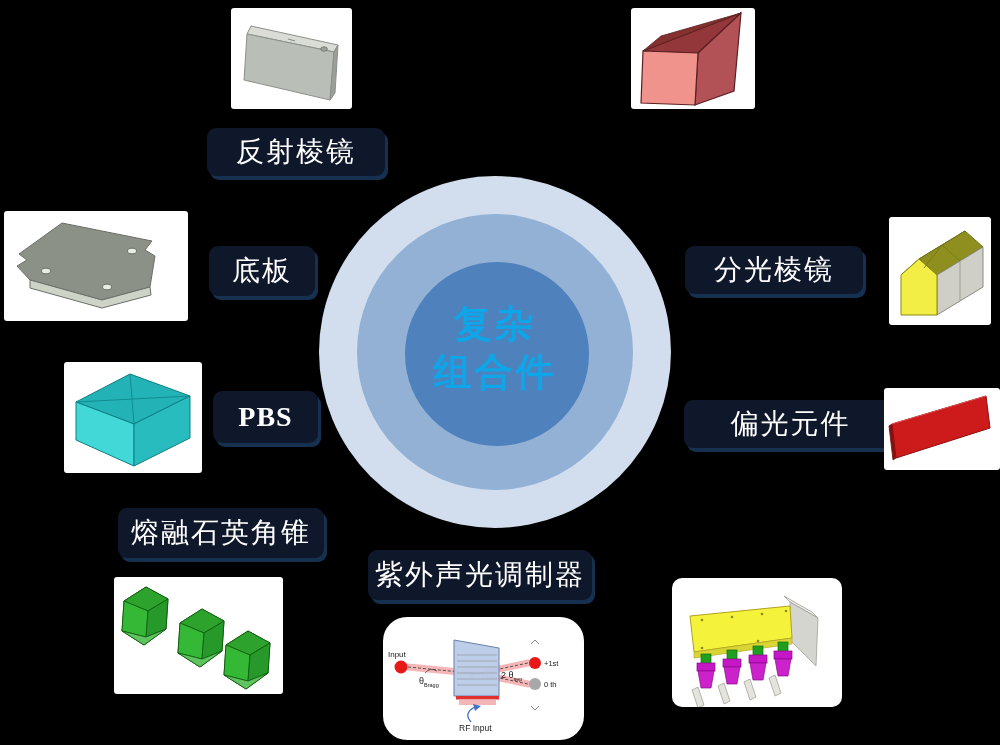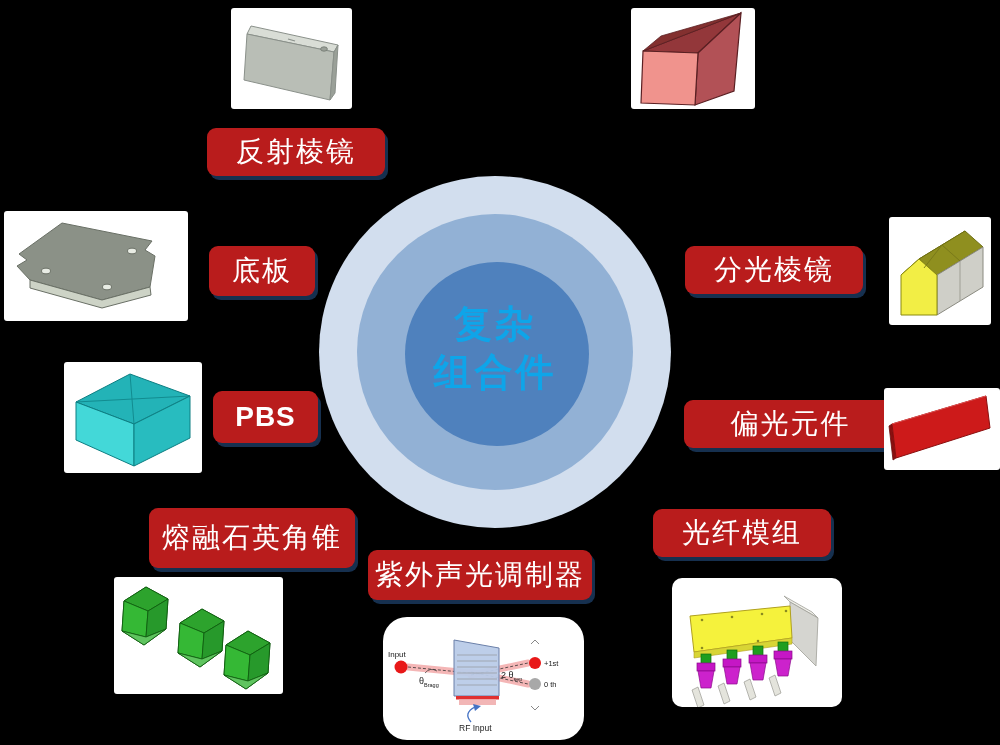--- a/index.html
+++ b/index.html
@@ -4,24 +4,24 @@
 <style>
   html,body{margin:0;padding:0;background:#000;}
   #canvas{position:relative;width:1000px;height:745px;background:#000;overflow:hidden;
           font-family:"DejaVu Serif","Liberation Serif",serif;}
   .circle{position:absolute;border-radius:50%;}
   .c-outer{left:319px;top:176px;width:352px;height:352px;background:#d2deee;}
   .c-mid{left:357px;top:214px;width:276px;height:276px;background:#92b1d5;}
   .c-inner{left:405px;top:262px;width:184px;height:184px;background:#4f81bd;}
   .center-text{position:absolute;left:375px;top:300px;width:240px;text-align:center;
           color:#0ea5e9;font-size:38px;font-weight:700;line-height:1.25;letter-spacing:3px;}
-  .label{position:absolute;background:#b91c1c;color:#fff;border-radius:9px;
+  .label{position:absolute;background:#0f172a;color:#fff;border-radius:9px;
           display:flex;align-items:center;justify-content:center;
           font-size:28px;letter-spacing:2px;box-shadow:3px 4px 0 #16304f;}
-  .label.sans{font-family:Liberation Sans, sans-serif;font-weight:700;letter-spacing:1px;}
+  .label.sans{font-family:Liberation Serif, serif;font-weight:700;letter-spacing:1px;}
   .imgbox{position:absolute;background:#fff;border-radius:3px;display:flex;
           align-items:center;justify-content:center;overflow:hidden;}
   .imgbox.r10{border-radius:10px;}
   .imgbox.r14{border-radius:24px;}
   svg{display:block;}
   .aom-text{font-family:"Liberation Sans","DejaVu Sans",sans-serif;fill:#1a1a1a;}
 </style>
 </head>
 <body>
 
@@ -33,22 +33,21 @@
   <div class="center-text">
     <div>复杂</div>
     <div>组合件</div>
   </div>
 
   <div class="label" style="left:207px;top:128px;width:178px;height:48px">反射棱镜</div>
   <div class="label" style="left:209px;top:246px;width:106px;height:50px">底板</div>
   <div class="label" style="left:685px;top:246px;width:178px;height:48px">分光棱镜</div>
   <div class="label sans" style="left:213px;top:391px;width:105px;height:52px">PBS</div>
   <div class="label" style="left:684px;top:400px;width:213px;height:48px">偏光元件</div>
-  <div class="label" style="left:149px;top:508px;width:206px;height:60px">熔融石英角锥</div>
-  <div class="label" style="left:653px;top:509px;width:178px;height:48px">光纤模组</div>
+  <div class="label" style="left:118px;top:508px;width:206px;height:50px">熔融石英角锥</div>
   <div class="label" style="left:368px;top:550px;width:224px;height:50px">紫外声光调制器</div>
 
   <div class="imgbox" style="left:231px;top:8px;width:121px;height:101px">
     <svg width="121" height="101" viewBox="0 0 121 101">
       <polygon points="20,18 107,37 103,44 16,26" fill="#d9ddd6" stroke="#8a908a" stroke-width="1"></polygon>
       <polygon points="16,26 103,44 99,92 13,72" fill="#b9beb6" stroke="#8a908a" stroke-width="1"></polygon>
       <polygon points="103,44 107,37 104,85 99,92" fill="#9aa098" stroke="#8a908a" stroke-width="1"></polygon>
       <ellipse cx="93" cy="41" rx="3.4" ry="2.2" fill="#9aa098" stroke="#70766e" stroke-width="0.8"></ellipse>
       <line x1="57" y1="31" x2="64" y2="33" stroke="#8a908a" stroke-width="1.2"></line>
     </svg>

